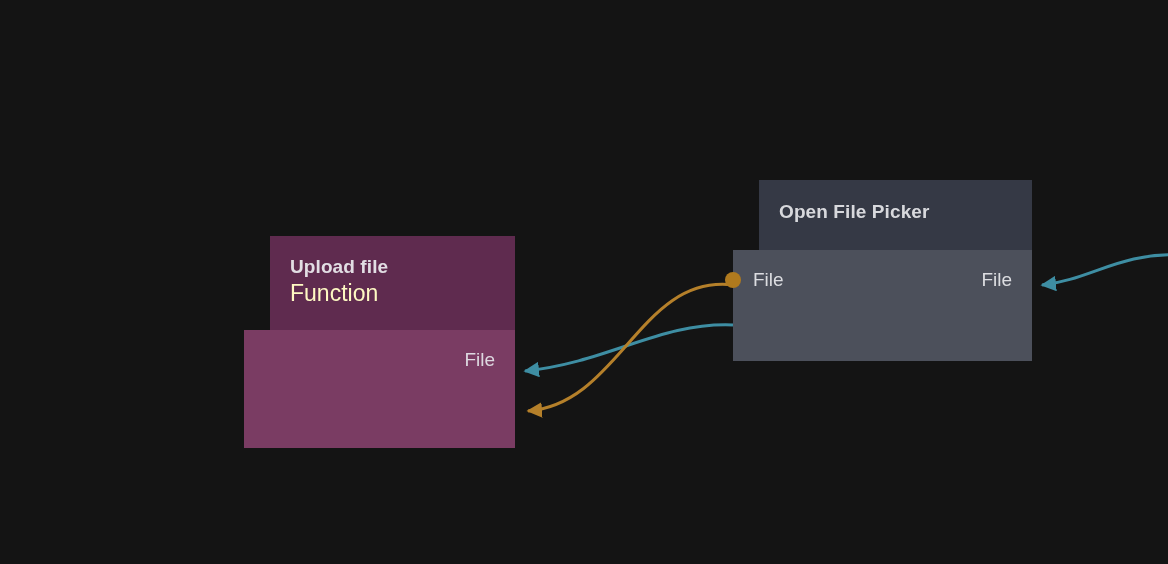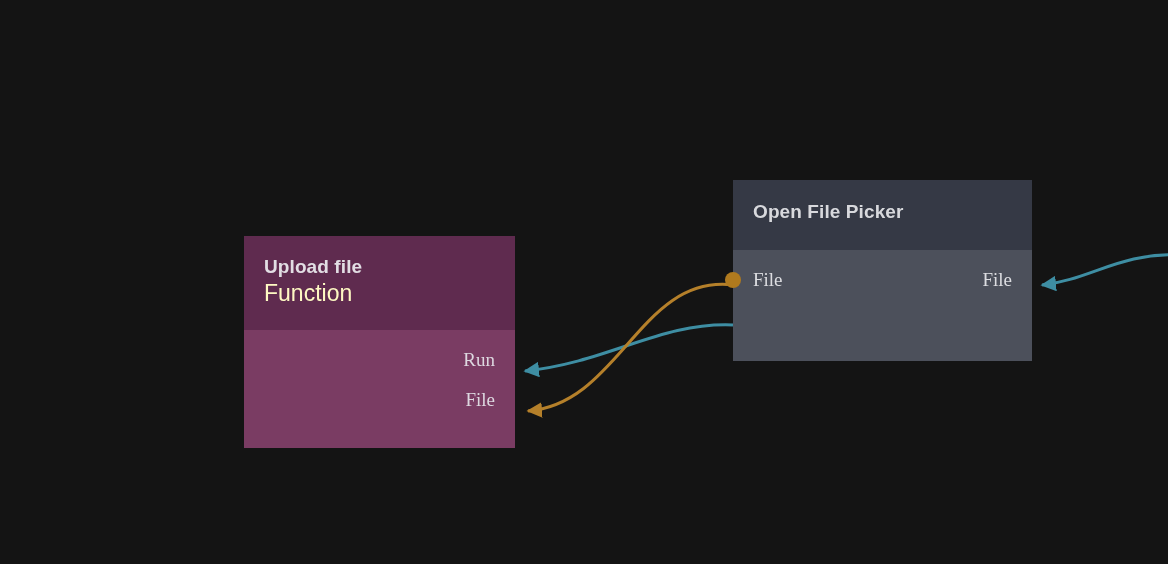--- a/index.html
+++ b/index.html
@@ -24,20 +24,21 @@
     pointer-events: none;
   }
   .node {
     position: absolute;
     box-sizing: border-box;
     overflow: visible;
   }
   .node-header {
     box-sizing: border-box;
     padding: 18px 20px 14px 20px;
+    margin-left: 26px;
   }
   .node-title {
     font-size: 19px;
     font-weight: bold;
     color: #e2dee4;
     line-height: 26px;
     letter-spacing: 0.1px;
     white-space: nowrap;
   }
   .node-subtitle {
@@ -74,21 +75,20 @@
     justify-content: flex-end;
     align-items: center;
     height: 40px;
     padding-right: 20px;
   }
   .port-label {
     font-size: 19px;
     color: #ddd8e0;
     line-height: 40px;
     white-space: nowrap;
-    font-family: Liberation Serif, serif;
   }
 
   
   #node-open-file-picker {
     left: 733px;
     top: 180px;
     width: 299px;
     height: 181px;
   }
   #node-open-file-picker .node-header {
@@ -148,23 +148,20 @@
     <path d="M 1180 255 C 1120 252 1090 280 1042 285" fill="none" stroke="#3e8ea3" stroke-width="3" marker-end="url(#arrow-teal)"></path>
   </svg>
 
   <div class="node" id="node-upload-file">
     <div class="node-header">
       <div class="node-title">Upload file</div>
       <div class="node-subtitle">Function</div>
     </div>
     <div class="node-body">
       <div class="port-row-out">
-        <span class="port-label">Run</span>
-      </div>
-      <div class="port-row-out">
         <span class="port-label">File</span>
       </div>
     </div>
   </div>
 
   <div class="node" id="node-open-file-picker">
     <div class="node-header">
       <div class="node-title">Open File Picker</div>
     </div>
     <div class="node-body">

